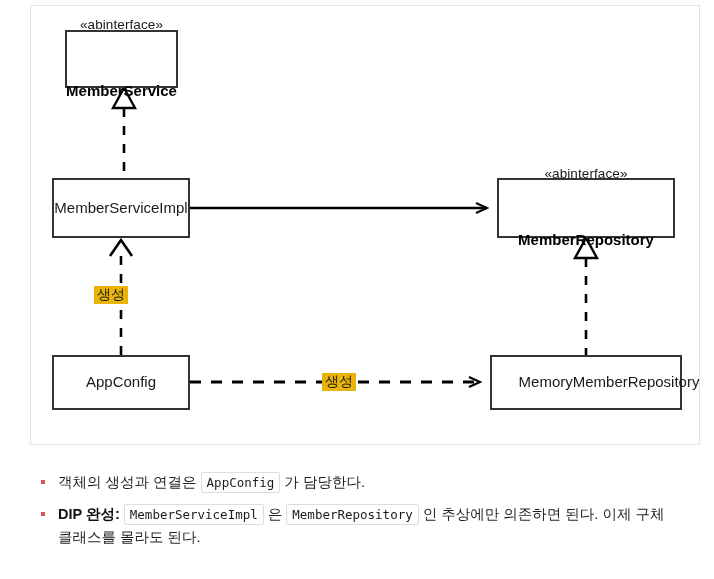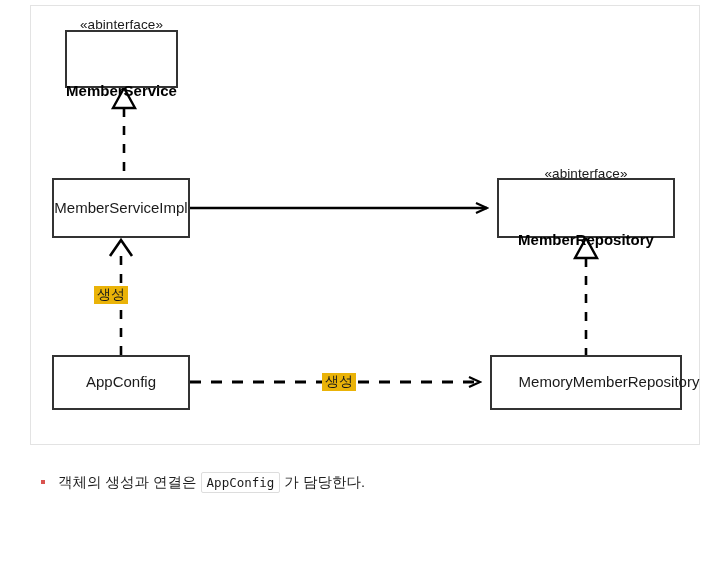--- a/index.html
+++ b/index.html
@@ -193,13 +193,14 @@
 <div class="uml-box" id="box-memory-member-repo">
   <div class="cls-name">MemoryMemberRepository</div>
 </div>
 
 <div class="edge-label" id="label-create-vertical">생성</div>
 
 <div class="edge-label" id="label-create-horizontal">생성</div>
 
 <ul id="notes-list">
     <li><span>객체의 생성과 연결은 </span><code class="inline-code">AppConfig</code><span> 가 담당한다.</span></li>
+    <li><span class="strong-lead">DIP 완성:</span> <code class="inline-code">MemberServiceImpl</code><span> 은 </span><code class="inline-code">MemberRepository</code><span> 인 추상에만 의존하면 된다. 이제 구체 클래스를 몰라도 된다.</span></li>
   </ul>
 
 </body></html>

